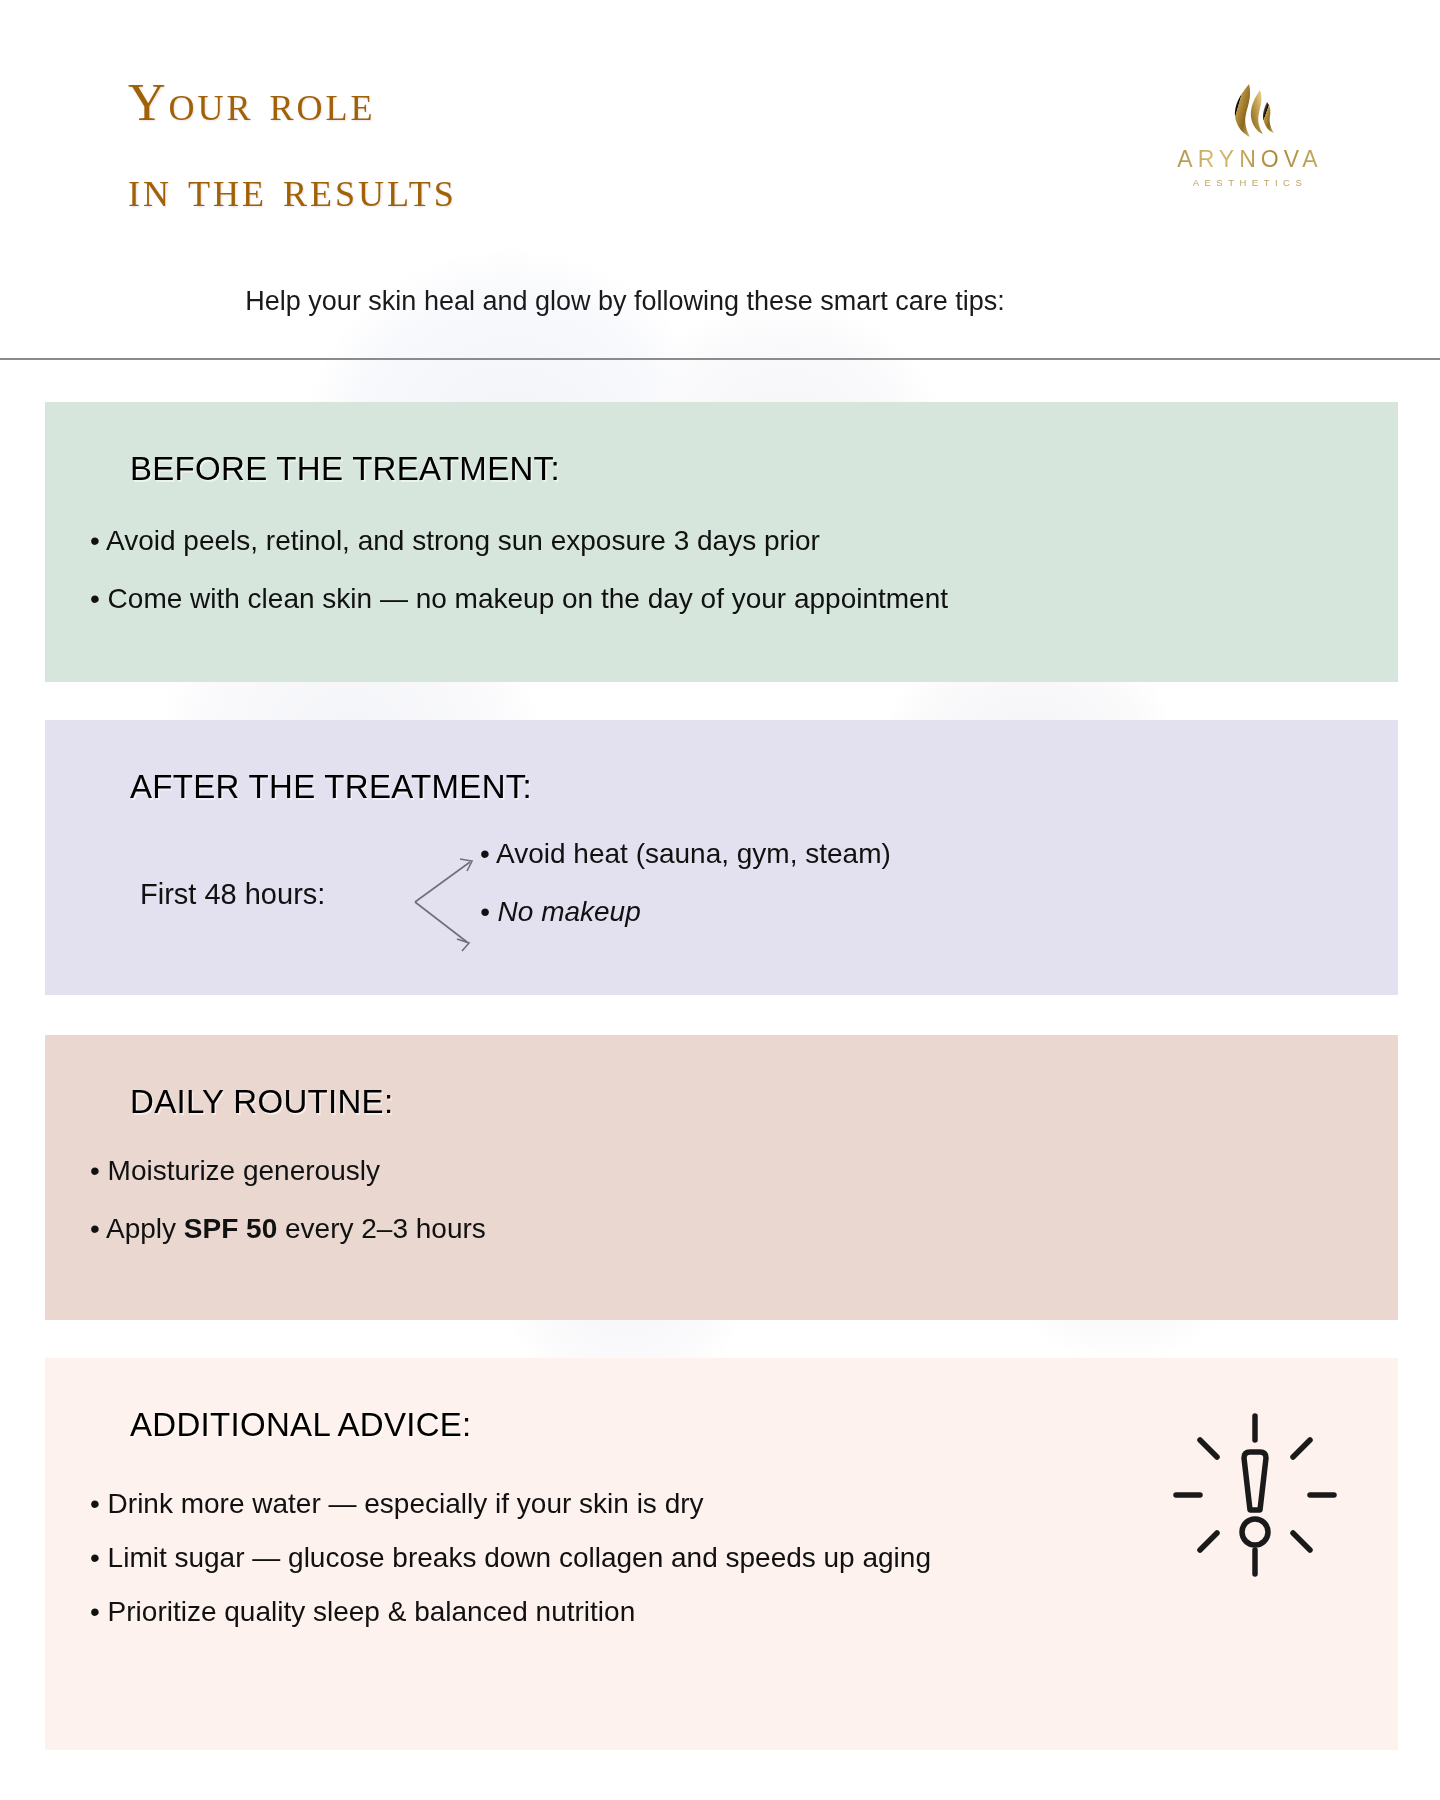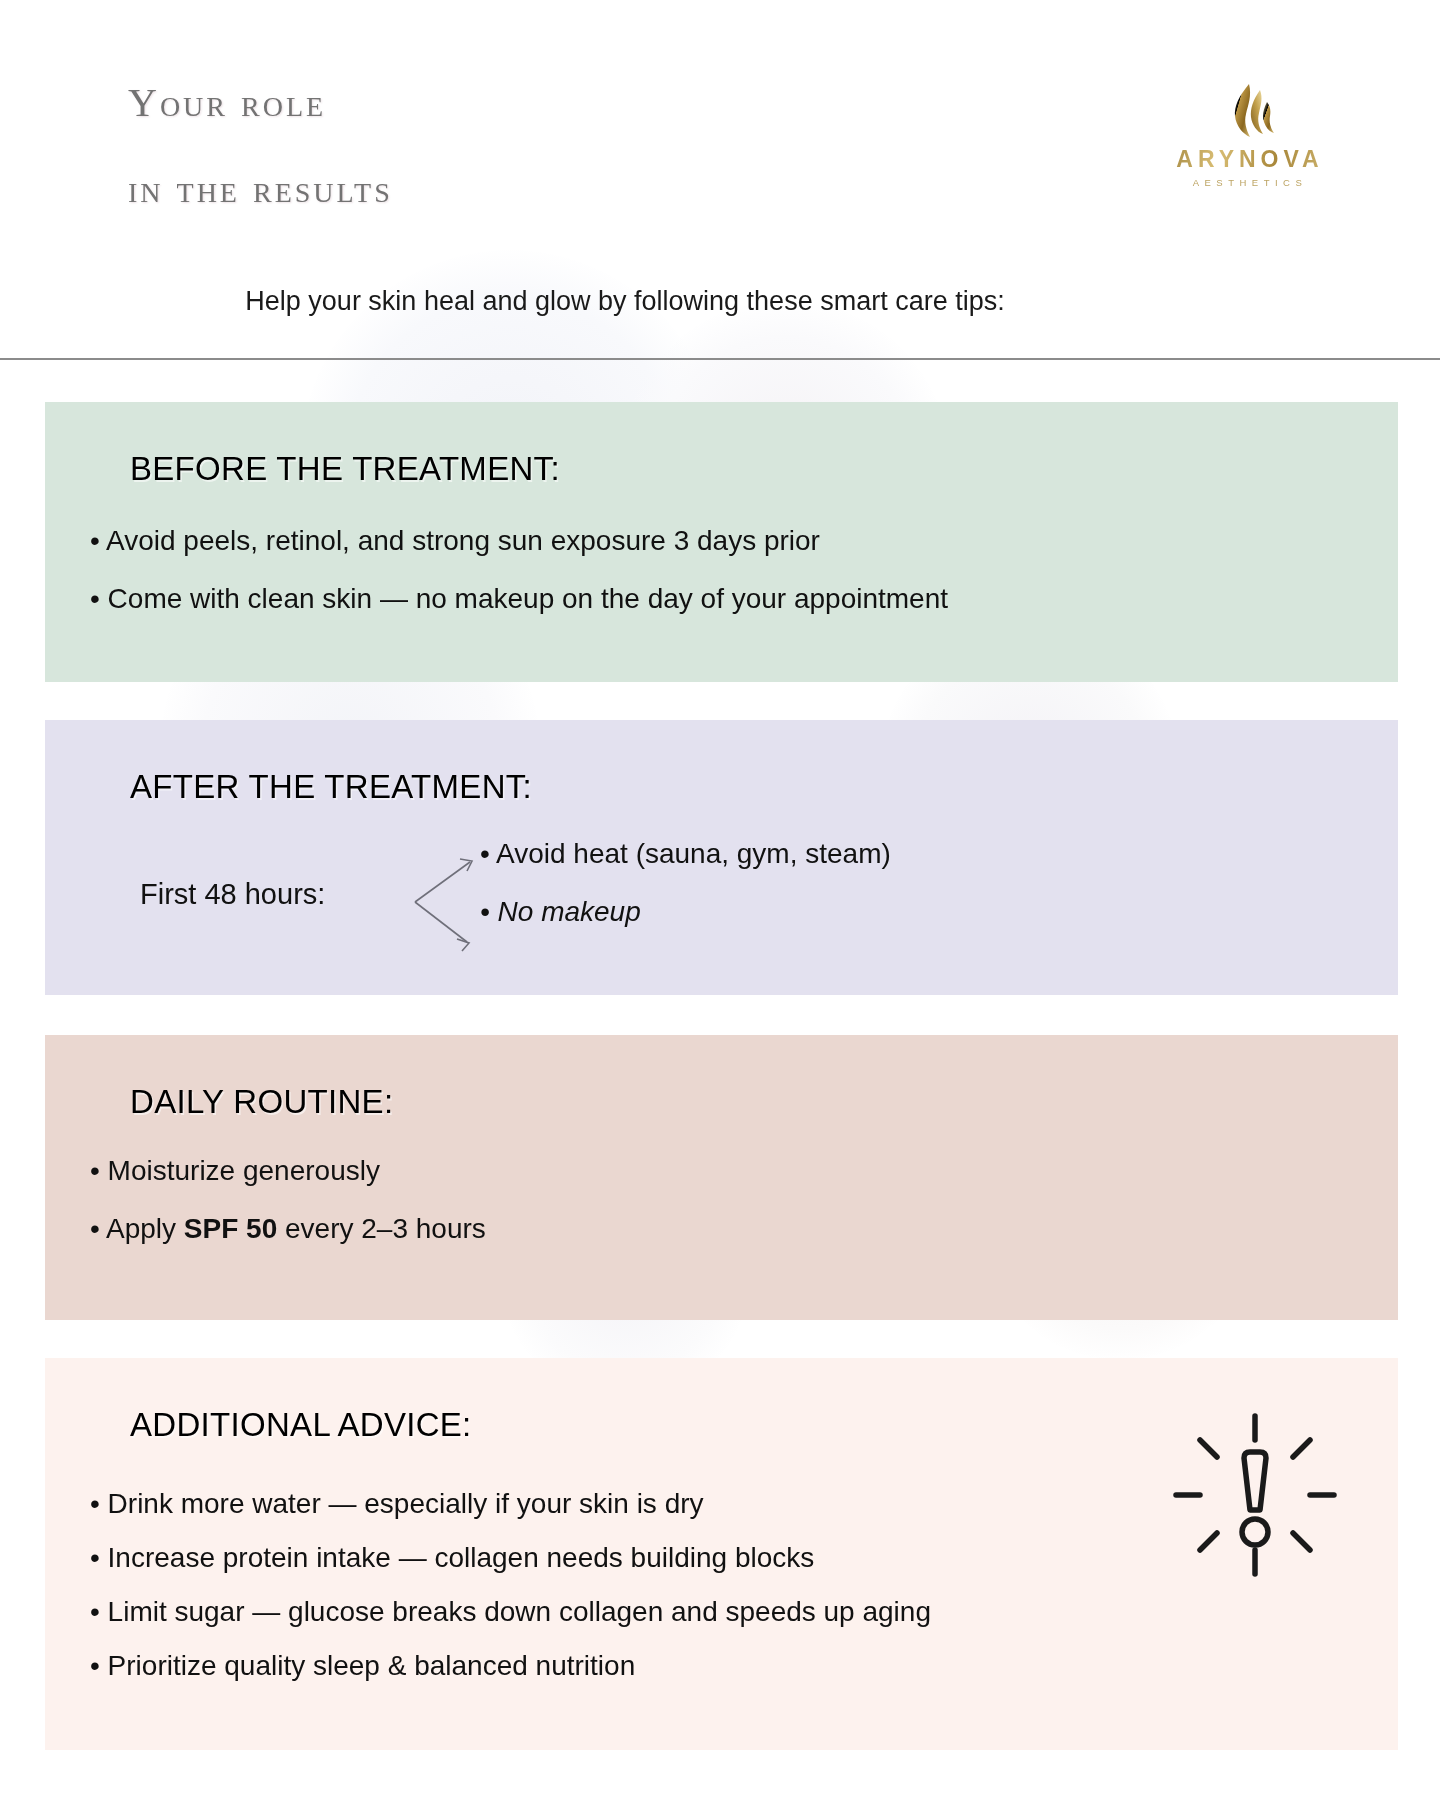--- a/index.html
+++ b/index.html
@@ -22,40 +22,40 @@
   .b3 { width:300px; height:300px; left:880px; top:620px; background:radial-gradient(circle,#f3f2f6 0%,#fafafb 55%,rgba(255,255,255,0) 72%); }
   .b4 { width:380px; height:380px; left:160px; top:560px; background:radial-gradient(circle,#f3f4f8 0%,#fafafc 55%,rgba(255,255,255,0) 72%); }
   .b5 { width:280px; height:280px; left:980px; top:1080px; background:radial-gradient(circle,#f5f1f1 0%,#fbfafa 55%,rgba(255,255,255,0) 72%); }
   .b6 { width:250px; height:250px; left:500px; top:1150px; background:radial-gradient(circle,#f4f3f7 0%,#fbfbfc 55%,rgba(255,255,255,0) 72%); }
 
   
   .header { position:absolute; left:0; top:0; width:1440px; height:360px; }
   .title {
     position:absolute; left:128px; top:60px;
     font-family:"Liberation Serif", serif;
-    color:#737373;
-    font-size:40px;
+    color:#a16207;
+    font-size:52px;
     line-height:86px;
     letter-spacing:3px;
     font-variant:small-caps;
     text-shadow:1px 1px 2px rgba(110,35,64,0.14);
     white-space:pre-line;
   }
   .logo { position:absolute; right:80px; top:82px; width:220px; text-align:center; }
   .logo-mark { height:58px; display:flex; align-items:flex-end; justify-content:center; }
   .logo-name {
     margin-top:6px;
     font-family:"Liberation Sans", sans-serif;
     font-size:23px;
     letter-spacing:5px;
     color:#b1924b;
     background:linear-gradient(100deg,#8a6d28 0%,#d8bd73 35%,#a8873a 62%,#e3cd8c 100%);
     -webkit-background-clip:text; background-clip:text;
     -webkit-text-fill-color:transparent; color:transparent;
-    font-weight:700;
+    font-weight:400;
   }
   .logo-sub {
     margin-top:4px;
     font-size:9.5px;
     letter-spacing:5.5px;
     color:#bda463;
   }
   .subtitle {
     position:absolute; left:0; top:286px; width:1250px;
     text-align:center;
@@ -219,19 +219,18 @@
           <line x1="30" y1="140" x2="47" y2="123"></line>
           <line x1="123" y1="123" x2="140" y2="140"></line>
         </g>
         <path d="M74 48 Q74 42 80 42 L90 42 Q96 42 96 48 L90 100 L80 100 Z" fill="none" stroke="#1a1a1a" stroke-width="5.5" stroke-linejoin="round"></path>
         <circle cx="85" cy="122" r="13" fill="none" stroke="#1a1a1a" stroke-width="5.5"></circle>
       </svg>
     </div>
 
     <div class="bullets">
       <div class="bullet">• Drink more water — especially if your skin is dry</div>
-      <div class="bullet">• Increase protein intake — collagen needs building blocks</div>
       <div class="bullet">• Limit sugar — glucose breaks down collagen and speeds up aging</div>
       <div class="bullet">• Prioritize quality sleep &amp; balanced nutrition</div>
     </div>
   </div>
 
 </div>
 
 </body></html>

